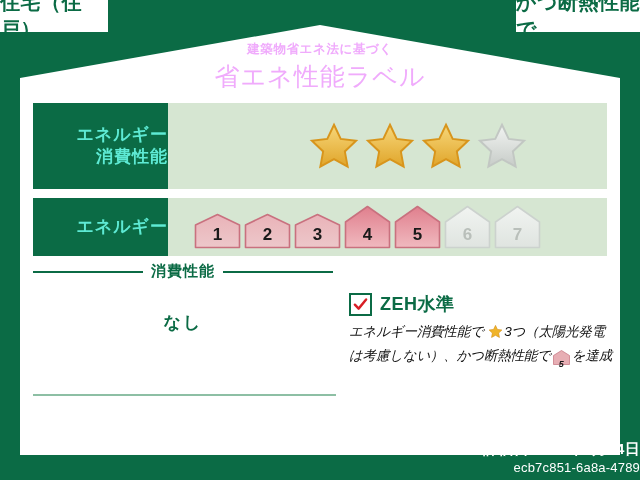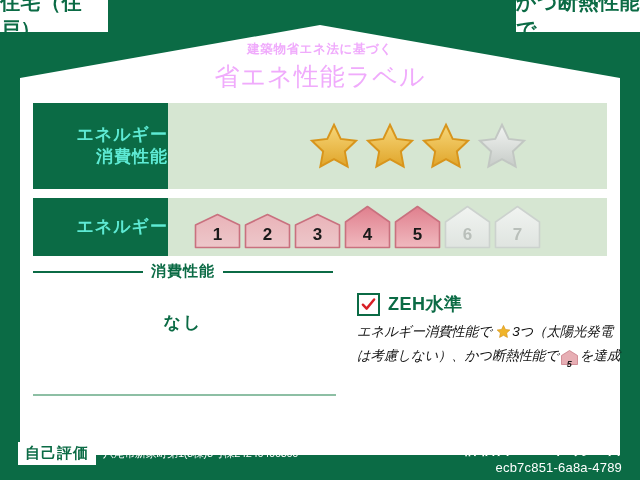--- a/index.html
+++ b/index.html
@@ -70,21 +70,21 @@
 
   
   #cost-block{position:absolute;left:33px;top:262px;width:300px;text-align:center;}
   #cost-head{display:flex;align-items:center;justify-content:center;gap:8px;color:#0b6b45;}
   #cost-head .ln{flex:1;height:2px;background:#0b6b45;}
   #cost-title{font-size:15px;font-weight:bold;letter-spacing:1px;white-space:nowrap;}
   #cost-value{margin-top:30px;font-size:17px;font-weight:bold;color:#0b6b45;letter-spacing:2px;}
   #cost-rule{position:absolute;left:33px;top:394px;width:303px;height:2px;background:#8dbfa4;}
 
   
-  #zeh-block{position:absolute;left:357px;top:292px;width:268px;}
+  #zeh-block{position:absolute;left:349px;top:292px;width:268px;}
   #zeh-head{display:flex;align-items:center;gap:8px;}
   #zeh-check{
     width:19px;height:19px;flex:0 0 19px;border:2px solid #0b6b45;background:#fff;
     display:flex;align-items:center;justify-content:center;
   }
   #zeh-title{font-size:18px;font-weight:bold;color:#0b6b45;letter-spacing:.5px;}
   #zeh-desc{
     margin-top:6px;font-size:13.5px;color:#111;line-height:1.55;letter-spacing:-.2px;font-style:italic;
   }
   .inline-star{vertical-align:-3px;margin:0 1px;}
@@ -100,21 +100,21 @@
     position:absolute;left:0;top:436px;width:640px;height:44px;
     display:flex;align-items:flex-start;
   }
   #footer-left{display:flex;align-items:center;padding-left:18px;padding-top:6px;}
   #self-eval{
     background:#fff;color:#0b6b45;font-weight:bold;font-size:15px;
     padding:2px 7px;letter-spacing:1px;
   }
   #address{color:#fff;font-size:11px;margin-left:7px;letter-spacing:-.3px;}
   #footer-right{
-    margin-left:auto;padding-right:18px;padding-top:4px;text-align:right;color:#fff;
+    margin-left:auto;padding-top:4px;text-align:right;color:#fff;
   }
   #eval-date{font-size:15px;font-weight:bold;letter-spacing:.3px;}
   #eval-id{font-size:13px;margin-top:1px;letter-spacing:.2px;}
 </style>
 </head>
 <body>
 
 <div id="label">
 
   <div id="house"></div>
@@ -299,23 +299,19 @@
         <svg width="17" height="15" viewBox="0 0 34 30" aria-hidden="true">
           <path d="M1 29 L1 11 L17 1 L33 11 L33 29 Z" fill="#e7aeb4" stroke="#c97c88" stroke-width="1.6"></path>
         </svg>
         <span class="n">5</span>
       </span><span>を達成</span>
     </div>
   </div>
 
   <div id="footer-rule"></div>
   <div id="footer">
-    <div id="footer-left">
-      <span id="self-eval">自己評価</span>
-      <span id="address">八尾市新家町第1(3棟)3号棟24240400300</span>
-    </div>
     <div id="footer-right">
       <div id="eval-date">評価日 2025年5月14日</div>
       <div id="eval-id">ecb7c851-6a8a-4789</div>
     </div>
   </div>
 
 </div>
 
 </body></html>

